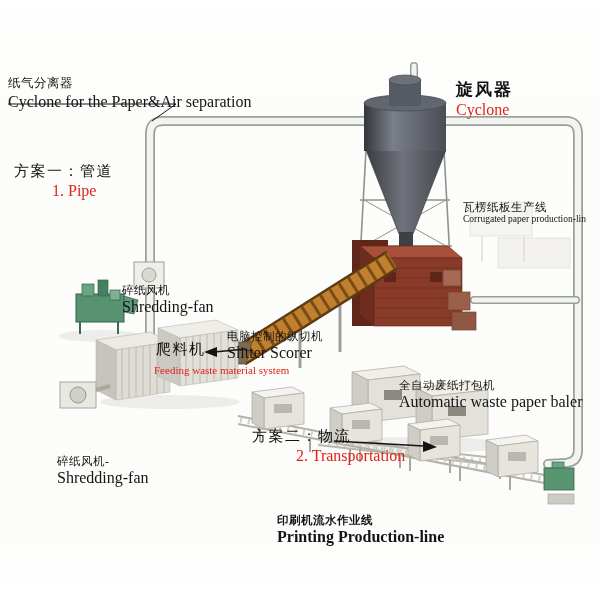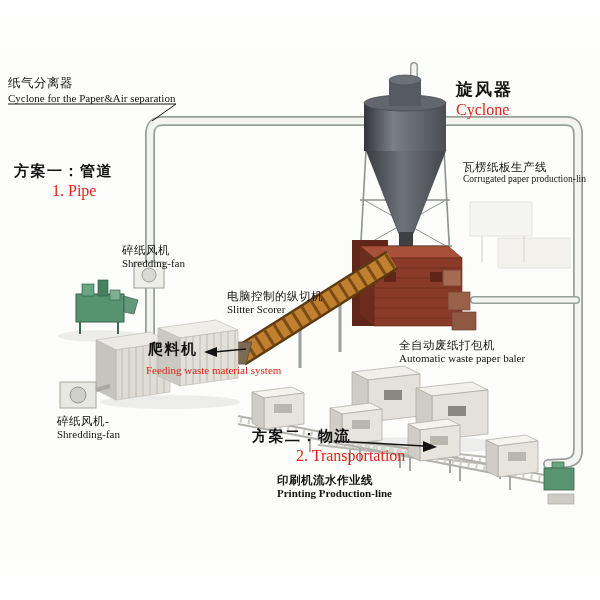--- a/index.html
+++ b/index.html
@@ -3,25 +3,25 @@
 <meta charset="utf-8">
 <style>
   html,body{margin:0;padding:0;background:#ffffff;}
   #page{
     position:relative;width:600px;height:592px;overflow:hidden;
     background:linear-gradient(180deg,#ffffff 0%,#fdfdfb 12%,#fcfcfa 88%,#ffffff 100%);
     font-family:"Liberation Serif","DejaVu Serif",serif;
   }
   #scene{position:absolute;left:0;top:0;}
   .label{position:absolute;line-height:1.25;white-space:nowrap;color:#141414;}
-  .zh-sm{font-size:11.5px;letter-spacing:.5px;}
+  .zh-sm{font-size:11.5px;letter-spacing:.5px;margin-top:40px;}
   .zh-md{font-size:12.5px;letter-spacing:.5px;}
-  .zh-lg{font-size:15px;font-weight:700;letter-spacing:1.5px;}
+  .zh-lg{font-size:15px;font-weight:400;letter-spacing:1.5px;}
   .zh-xl{font-size:17px;font-weight:600;letter-spacing:2px;}
-  .en-sm{font-size:11px;display:block;}
+  .en-sm{font-size:16px;display:block;}
   .en-md{font-size:16px;}
   .red{color:#e02318;}
   .stack{display:block;}
   .arrow-glyph{font-size:12px;vertical-align:1px;margin-right:2px;font-family:"DejaVu Sans",sans-serif;}
 </style>
 </head>
 <body>
 
 <div id="page">
 
@@ -255,21 +255,21 @@
     <span class="en-sm">Shredding-fan</span>
   </div>
 
 
   <div class="label" style="left:227px;top:289px;">
     <span class="zh-sm stack">电脑控制的纵切机</span>
     <span class="en-sm">Slitter Scorer</span>
   </div>
 
 
-  <div class="label" style="left:148px;top:340px;">
+  <div class="label" style="left:156px;top:340px;">
     <span class="zh-lg stack">爬料机</span>
     <span class="red" style="font-size:11px;margin-left:-2px;">Feeding waste material system</span>
   </div>
 
   <div class="label" style="left:399px;top:338px;">
     <span class="zh-sm stack">全自动废纸打包机</span>
     <span class="en-sm">Automatic waste paper baler</span>
   </div>
 
   <div class="label" style="left:57px;top:414px;">

